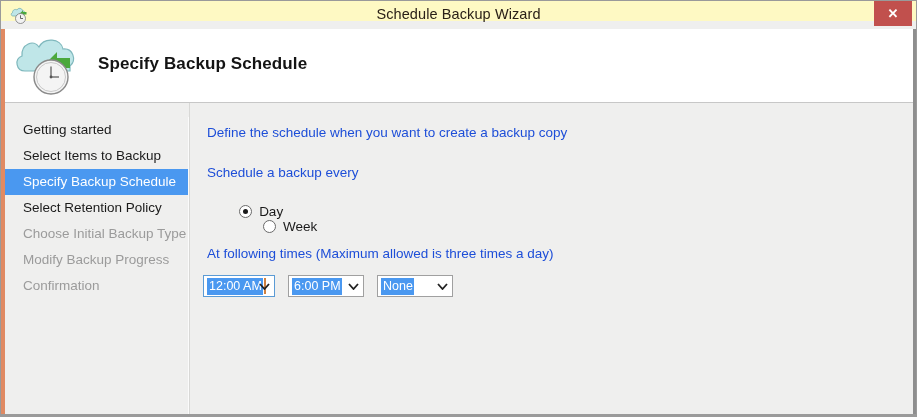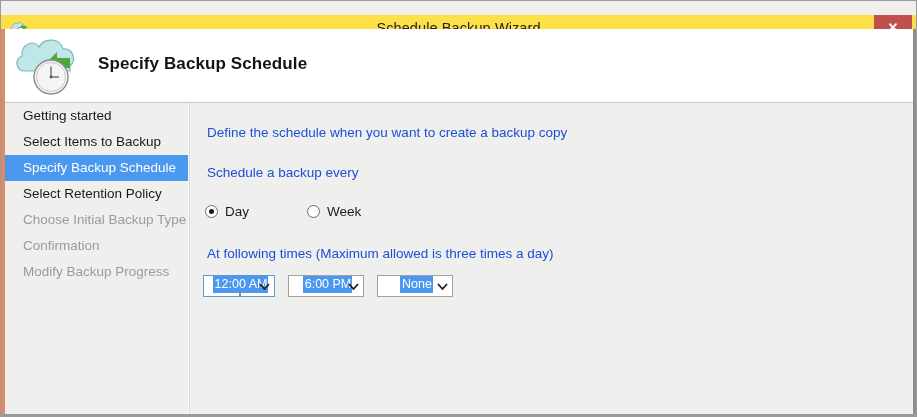--- a/index.html
+++ b/index.html
@@ -20,24 +20,23 @@
     border-bottom: 3px solid #9a9a9a;
     overflow: hidden;
   }
 
   
   #titlebar {
     position: absolute;
     left: 0; top: 0;
     width: 100%;
     height: 20px;
-    background: #fde047;
-    display: flex;
-    align-items: center;
-    margin-top: 14px;
+    background: #fef9c3;
+    display: flex;
+    align-items: center;
   }
   #title-icon {
     position: absolute;
     left: 9px;
     top: 4px;
     width: 22px;
     height: 20px;
   }
   #title-text {
     position: absolute;
@@ -107,21 +106,21 @@
     font-size: 17px;
     font-weight: bold;
     color: #141414;
     letter-spacing: .1px;
   }
 
   
   #sidebar {
     position: absolute;
     left: 4px;
-    top: 102px;
+    top: 116px;
     width: 184px;
     bottom: 0;
     background: #efefee;
     border-right: 1px solid #fbfbfb;
     box-sizing: border-box;
   }
   #sidebar-divider {
     position: absolute;
     left: 188px;
     top: 102px;
@@ -163,20 +162,21 @@
   #line-every  { left: 17px; top: 62px; }
   #line-times  { left: 17px; top: 143px; }
 
   
   #radio-row {
     position: absolute;
     left: 15px;
     top: 101px;
     display: flex;
     align-items: center;
+    flex-direction: column;
   }
   .radio-wrap {
     display: flex;
     align-items: center;
     cursor: pointer;
   }
   .radio-wrap.second { margin-left: 58px; }
   .radio-dot {
     width: 13px;
     height: 13px;
@@ -212,21 +212,20 @@
   .combo {
     position: relative;
     height: 22px;
     background: #ffffff;
     border: 1px solid #a0a0a0;
     box-sizing: border-box;
     display: flex;
     align-items: center;
     cursor: pointer;
     margin-right: 13px;
-    flex-direction: column;
   }
   .combo.focused { border: 1px solid #5b9bd5; }
   .combo-value {
     font-size: 12.5px;
     color: #ffffff;
     background: #4a98f0;
     padding: 1px 1px 1px 2px;
     margin-left: 3px;
     white-space: nowrap;
     line-height: 15px;
@@ -288,22 +287,22 @@
     </div>
     <div id="header-title">Specify Backup Schedule</div>
   </div>
 
   <div id="sidebar">
     <div class="nav-item">Getting started</div>
     <div class="nav-item">Select Items to Backup</div>
     <div class="nav-item active">Specify Backup Schedule</div>
     <div class="nav-item">Select Retention Policy</div>
     <div class="nav-item disabled">Choose Initial Backup Type</div>
+    <div class="nav-item disabled">Modify Backup Progress</div>
     <div class="nav-item disabled">Confirmation</div>
-    <div class="nav-item disabled">Modify Backup Progress</div>
   </div>
   <div id="sidebar-divider"></div>
 
   <div id="content">
 
     <div class="para" id="line-define">Define the schedule when you want to create a backup copy</div>
     <div class="para" id="line-every">Schedule a backup every</div>
 
     <div id="radio-row">
       <div class="radio-wrap">

